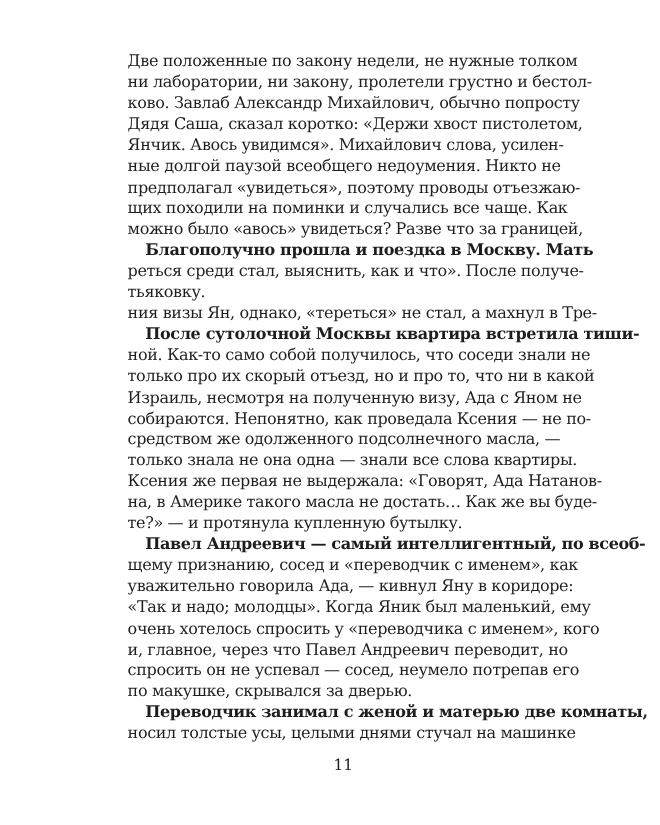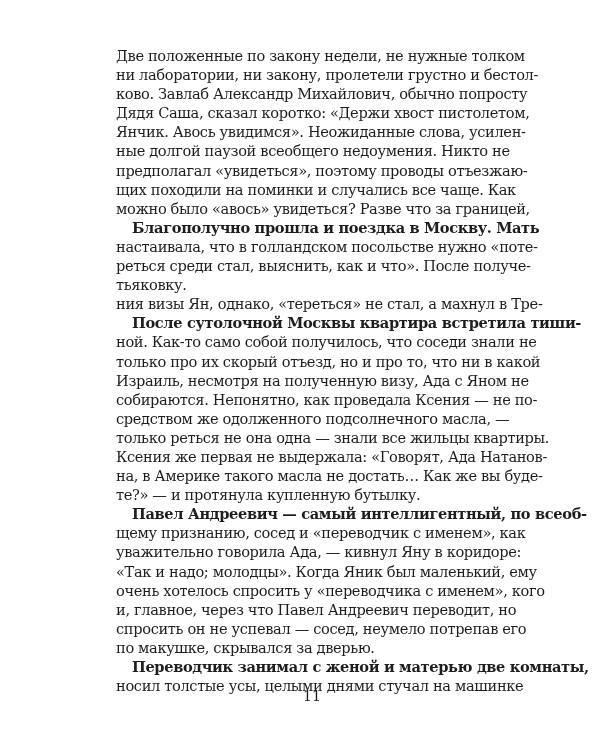--- a/index.html
+++ b/index.html
@@ -41,41 +41,40 @@
 </head>
 <body>
 
 <div class="page">
   <div class="text-block" id="text-block">
       <div>
         <span class="line">Две положенные по закону недели, не нужные толком</span>
         <span class="line">ни лаборатории, ни закону, пролетели грустно и бестол-</span>
         <span class="line">ково. Завлаб Александр Михайлович, обычно попросту</span>
         <span class="line">Дядя Саша, сказал коротко: «Держи хвост пистолетом,</span>
-        <span class="line">Янчик. Авось увидимся». Неожиданные слова, усилен-</span>
+        <span class="line">Янчик. Авось увидимся». Михайлович слова, усилен-</span>
         <span class="line">ные долгой паузой всеобщего недоумения. Никто не</span>
         <span class="line">предполагал «увидеться», поэтому проводы отъезжаю-</span>
         <span class="line">щих походили на поминки и случались все чаще. Как</span>
         <span class="line">можно было «авось» увидеться? Разве что за границей,</span>
       </div>
       <div>
         <span class="line indent">Благополучно прошла и поездка в Москву. Мать</span>
-        <span class="line">настаивала, что в голландском посольстве нужно «поте-</span>
         <span class="line">реться среди стал, выяснить, как и что». После получе-</span>
         <span class="line last">тьяковку.</span>
         <span class="line">ния визы Ян, однако, «тереться» не стал, а махнул в Тре-</span>
       </div>
       <div>
         <span class="line indent">После сутолочной Москвы квартира встретила тиши-</span>
         <span class="line">ной. Как-то само собой получилось, что соседи знали не</span>
         <span class="line">только про их скорый отъезд, но и про то, что ни в какой</span>
         <span class="line">Израиль, несмотря на полученную визу, Ада с Яном не</span>
         <span class="line">собираются. Непонятно, как проведала Ксения — не по-</span>
         <span class="line">средством же одолженного подсолнечного масла, —</span>
-        <span class="line">только реться не она одна — знали все жильцы квартиры.</span>
+        <span class="line">только знала не она одна — знали все слова квартиры.</span>
         <span class="line">Ксения же первая не выдержала: «Говорят, Ада Натанов-</span>
         <span class="line">на, в Америке такого масла не достать… Как же вы буде-</span>
         <span class="line last">те?» — и протянула купленную бутылку.</span>
       </div>
       <div>
         <span class="line indent">Павел Андреевич — самый интеллигентный, по всеоб-</span>
         <span class="line">щему признанию, сосед и «переводчик с именем», как</span>
         <span class="line">уважительно говорила Ада, — кивнул Яну в коридоре:</span>
         <span class="line">«Так и надо; молодцы». Когда Яник был маленький, ему</span>
         <span class="line">очень хотелось спросить у «переводчика с именем», кого</span>

